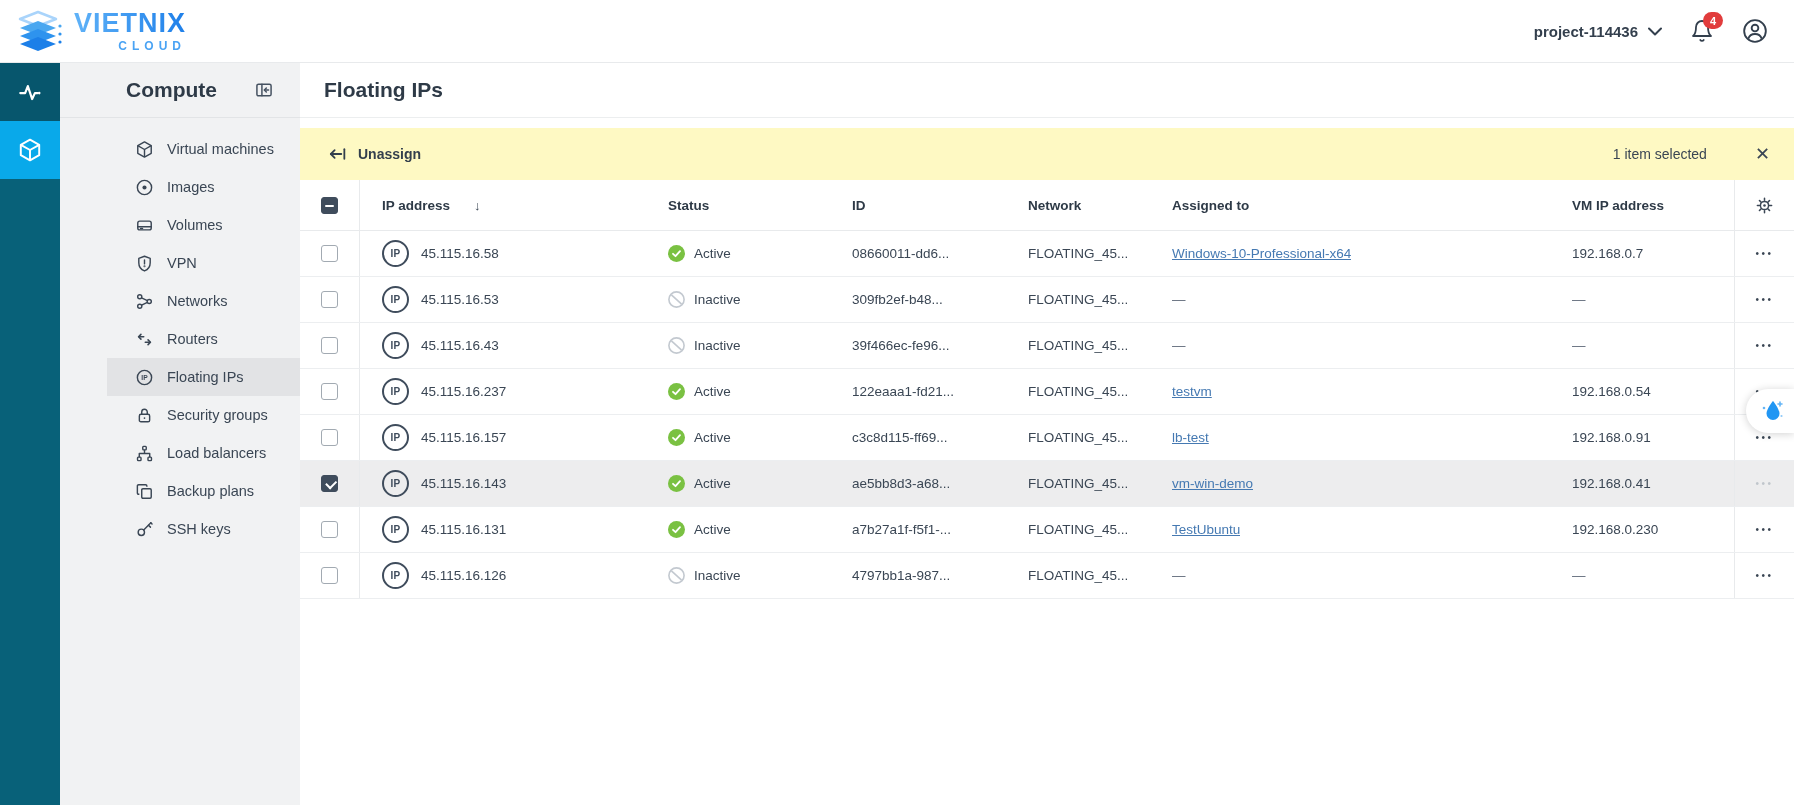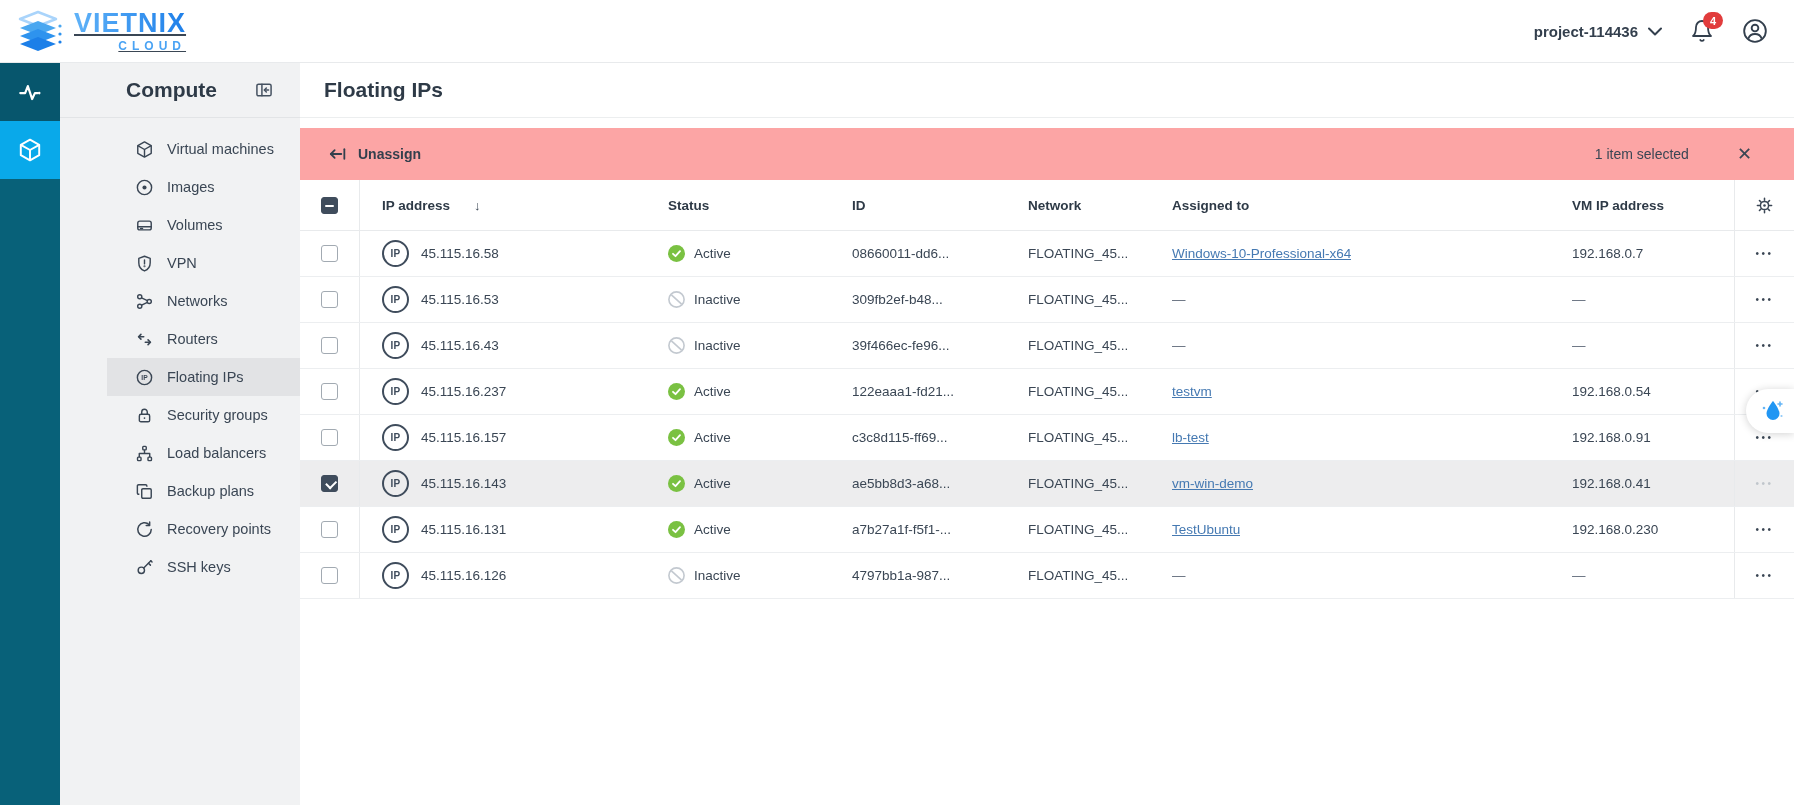--- a/index.html
+++ b/index.html
@@ -2,21 +2,21 @@
 <html><head>
 <meta charset="utf-8">
 <style>
   * { margin:0; padding:0; box-sizing:border-box; }
   html,body { width:1794px; height:805px; overflow:hidden; }
   body { font-family:"Liberation Sans","DejaVu Sans",sans-serif; color:#3a4654; background:#fff; }
   .viewport { width:1794px; height:805px; display:flex; flex-direction:column; }
 
   
   .topbar { height:63px; background:#fff; border-bottom:1px solid #e8eaec; display:flex; align-items:center; justify-content:space-between; padding:0 26px 0 14px; flex:0 0 auto; }
-  .logo { display:flex; align-items:center; gap:8px;text-decoration:underline; }
+  .logo { display:flex; align-items:center; gap:8px; }
   .logo-text { display:flex; flex-direction:column; line-height:1; }
   .logo-name { font-size:27px; font-weight:800; letter-spacing:1px; background:linear-gradient(90deg,#5fb2f8,#1e7fe9); -webkit-background-clip:text; background-clip:text; color:transparent; }
   .logo-sub { font-size:12px; font-weight:700; letter-spacing:5px; color:#4aa3f4; text-align:right; margin-top:3px; }
   .topbar-right { display:flex; align-items:center; gap:28px; }
   .project-switch { display:flex; align-items:center; gap:10px; font-size:15px; font-weight:700; color:#333f4d; cursor:pointer; }
   .bell-wrap { position:relative; cursor:pointer; }
   .badge { position:absolute; top:-7px; right:-9px; min-width:20px; height:17px; background:#e13c3c; color:#fff; font-size:11px; font-weight:700; border-radius:9px; display:flex; align-items:center; justify-content:center; padding:0 5px; }
   .icon-btn { cursor:pointer; display:flex; align-items:center; }
 
   
@@ -34,21 +34,21 @@
   .sidebar-title { font-size:21px; font-weight:600; color:#2e3a47;margin-left:32px; }
   .nav { padding-top:12px; }
   .nav-item { height:38px; display:flex; align-items:center; gap:13px; padding-left:27px; cursor:pointer; font-size:14.5px; color:#3a4654;margin-left:47px; }
   .nav-item.active { background:#e2e3e5; }
   .nav-ic { width:20px; height:20px; display:flex; align-items:center; justify-content:center; flex:0 0 auto; }
 
   
   .main { flex:1; position:relative; background:#fff; min-width:0; display:flex; flex-direction:column; }
   .page-head { height:55px; display:flex; align-items:center; padding-left:24px; border-bottom:1px solid #eceeef; }
   .page-title { font-size:21px; font-weight:600; color:#2e3a47; }
-  .toolbar { margin-top:10px; height:52px; background:#fca5a5; display:flex; align-items:center; justify-content:space-between; padding:0 42px 0 28px; }
+  .toolbar { margin-top:10px; height:52px; background:#fef9c3; display:flex; align-items:center; justify-content:space-between; padding:0 24px 0 28px; }
   .tb-left { display:flex; align-items:center; gap:11px; font-size:14px; font-weight:600; color:#333f4d; cursor:pointer; }
   .tb-right { display:flex; align-items:center; gap:48px; }
   .sel-count { font-size:14px; color:#3a4654; }
   .x-icon { font-size:18px; color:#3a4654; cursor:pointer; line-height:1; }
 
   
   .grid-row { display:grid; grid-template-columns:60px 308px 184px 176px 144px 400px 162px 60px; align-items:center; }
   .thead { height:51px; border-bottom:1px solid #e8eaec; font-size:13.5px; font-weight:700; color:#2e3a47; }
   .trow { height:46px; border-bottom:1px solid #eceef0; font-size:13.5px; background:#fff; }
   .trow.selected { background:#ededee; }
@@ -271,29 +271,20 @@
         <div class="nav-item">
           <span class="nav-ic">
               <svg width="19" height="19" viewBox="0 0 24 24" fill="none" stroke="#3a4654" stroke-width="1.8" stroke-linejoin="round">
                 <rect x="8.5" y="8.5" width="12" height="12" rx="1.5"></rect>
                 <path d="M5.5 15.5 h-1 a1.5 1.5 0 0 1-1.5-1.5 V5 a1.5 1.5 0 0 1 1.5-1.5 h9 A1.5 1.5 0 0 1 15 5 v1"></path>
               </svg>
             </span>
           <span class="nav-label">Backup plans</span>
         </div>
 
-        <div class="nav-item">
-          <span class="nav-ic">
-              <svg width="19" height="19" viewBox="0 0 24 24" fill="none" stroke="#3a4654" stroke-width="1.9" stroke-linecap="round" stroke-linejoin="round">
-                <path d="M20.5 12 a8.5 8.5 0 1 1-2.5-6"></path>
-                <polyline points="18.5,2.5 18.5,6.8 14.2,6.8"></polyline>
-              </svg>
-            </span>
-          <span class="nav-label">Recovery points</span>
-        </div>
 
         <div class="nav-item">
           <span class="nav-ic">
               <svg width="19" height="19" viewBox="0 0 24 24" fill="none" stroke="#3a4654" stroke-width="1.8" stroke-linecap="round">
                 <circle cx="8" cy="15.5" r="4"></circle>
                 <line x1="11" y1="12.5" x2="20" y2="3.5"></line>
                 <line x1="17" y1="6.5" x2="19.5" y2="9"></line>
                 <line x1="20" y1="3.5" x2="21.5" y2="5"></line>
               </svg>
             </span>

